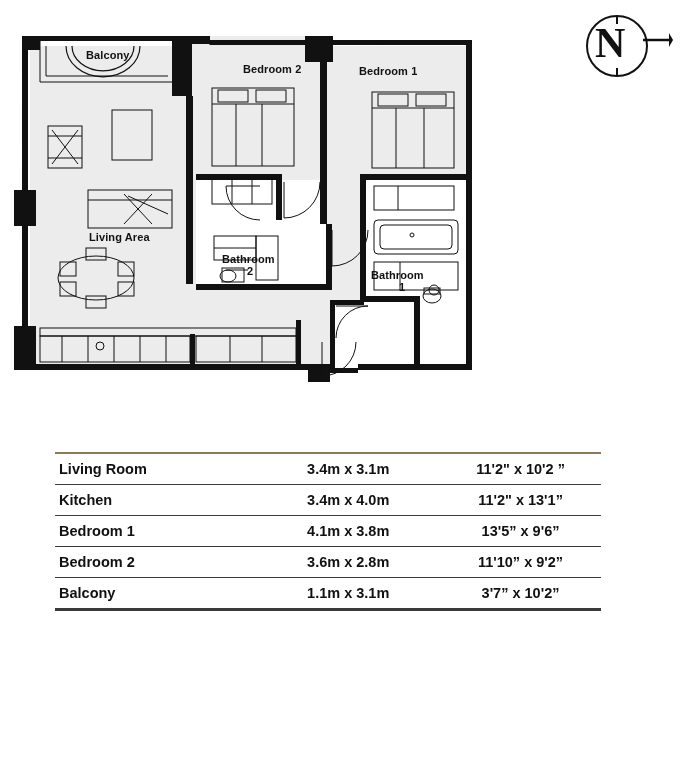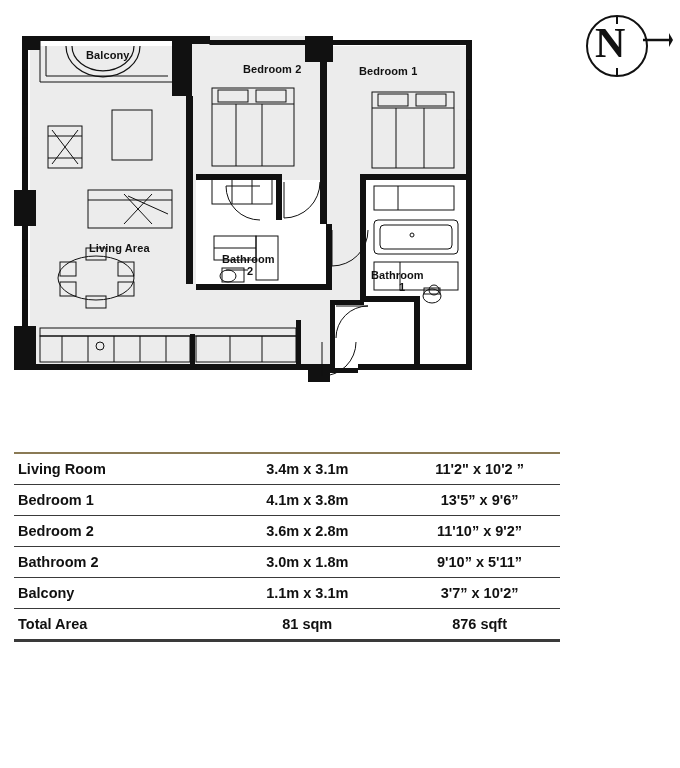--- a/index.html
+++ b/index.html
@@ -65,20 +65,21 @@
   
   #schedule {
     position: absolute;
     left: 14px;
     top: 452px;
     width: 546px;
   }
   #schedule table {
     border-collapse: collapse;
     width: 546px;
+    margin-left: 41px;
   }
   #schedule tr.top-rule td {
     border-top: 2px solid #8a7a55;
   }
   #schedule td {
     border-bottom: 1px solid #3a3a3a;
     padding: 7px 2px 7px 2px;
     font-size: 14.5px;
     font-weight: 700;
     color: #111;
@@ -268,21 +269,21 @@
       <path d="M332 230 L332 266 M332 266 A36 36 0 0 0 368 230" stroke-width="1"></path>
       <path d="M336 306 L368 306 M368 306 A32 32 0 0 0 336 338" stroke-width="1"></path>
       <path d="M322 342 L322 376 M322 376 A34 34 0 0 0 356 342" stroke-width="1"></path>
       <path d="M226 270 L248 270" stroke-width="1"></path>
     </g>
   </svg>
 
   <div class="room-label" style="left:86px; top:49px;">Balcony</div>
   <div class="room-label" style="left:243px; top:63px;">Bedroom 2</div>
   <div class="room-label" style="left:359px; top:65px;">Bedroom 1</div>
-  <div class="room-label" style="left:89px; top:242px;">Living Area</div>
+  <div class="room-label" style="left:89px; top:231px;">Living Area</div>
   <div class="room-label small" style="left:222px; top:253px;">Bathroom</div>
   <div class="room-label small" style="left:247px; top:265px;">2</div>
   <div class="room-label small" style="left:371px; top:269px;">Bathroom</div>
   <div class="room-label small" style="left:399px; top:281px;">1</div>
 
   <div id="compass">
     <svg width="100" height="70" viewBox="0 0 100 70">
       <circle cx="44" cy="32" r="30" fill="#ffffff" stroke="#111111" stroke-width="2"></circle>
       <line x1="44" y1="2" x2="44" y2="10" stroke="#111111" stroke-width="2"></line>
       <line x1="44" y1="54" x2="44" y2="62" stroke="#111111" stroke-width="2"></line>
@@ -295,43 +296,38 @@
 
 <div id="schedule">
   <table>
     <tbody>
       <tr class="top-rule">
         <td class="c-name">Living Room</td>
         <td class="c-metric">3.4m x 3.1m</td>
         <td class="c-imperial">11'2" x 10'2 ”</td>
       </tr>
       <tr>
+        <td class="c-name">Kitchen</td>
+        <td class="c-metric">3.4m x 4.0m</td>
+        <td class="c-imperial">11'2" x 13'1”</td>
+      </tr>
+      <tr>
         <td class="c-name">Bedroom 1</td>
         <td class="c-metric">4.1m x 3.8m</td>
         <td class="c-imperial">13'5” x 9'6”</td>
       </tr>
       <tr>
         <td class="c-name">Bedroom 2</td>
         <td class="c-metric">3.6m x 2.8m</td>
         <td class="c-imperial">11'10” x 9'2”</td>
       </tr>
       <tr>
-        <td class="c-name">Bathroom 2</td>
-        <td class="c-metric">3.0m x 1.8m</td>
-        <td class="c-imperial">9'10” x 5'11”</td>
-      </tr>
-      <tr>
         <td class="c-name">Balcony</td>
         <td class="c-metric">1.1m x 3.1m</td>
         <td class="c-imperial">3'7” x 10'2”</td>
-      </tr>
-      <tr class="total">
-        <td class="c-name">Total Area</td>
-        <td class="c-metric">81 sqm</td>
-        <td class="c-imperial">876 sqft</td>
       </tr>
       <tr class="last-rule">
         <td class="c-name"></td>
         <td class="c-metric"></td>
         <td class="c-imperial"></td>
       </tr>
     </tbody>
   </table>
 </div>
 

